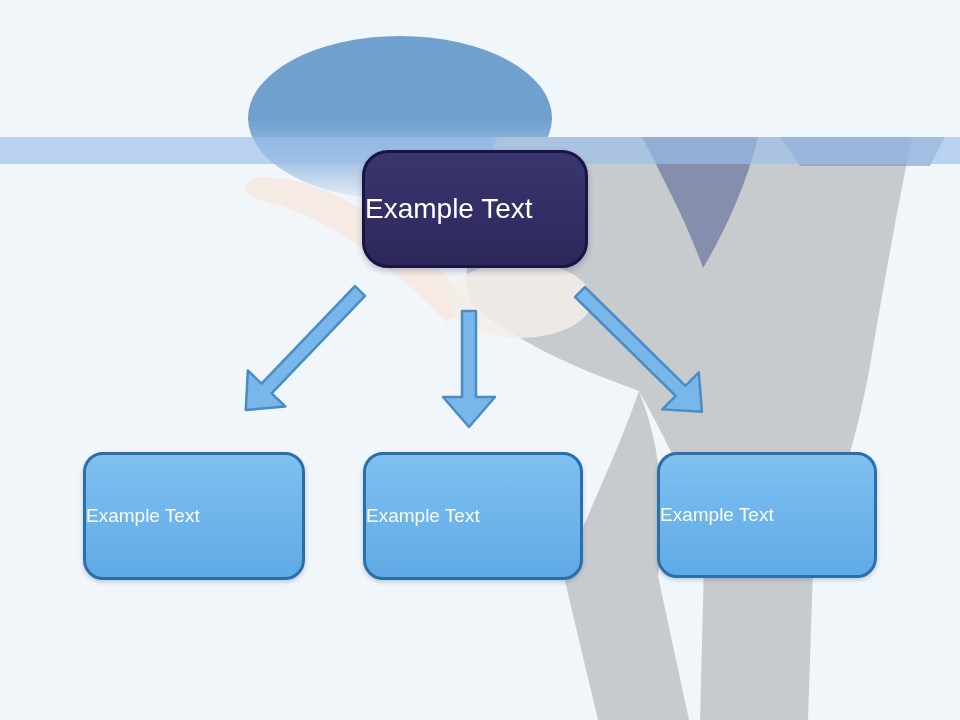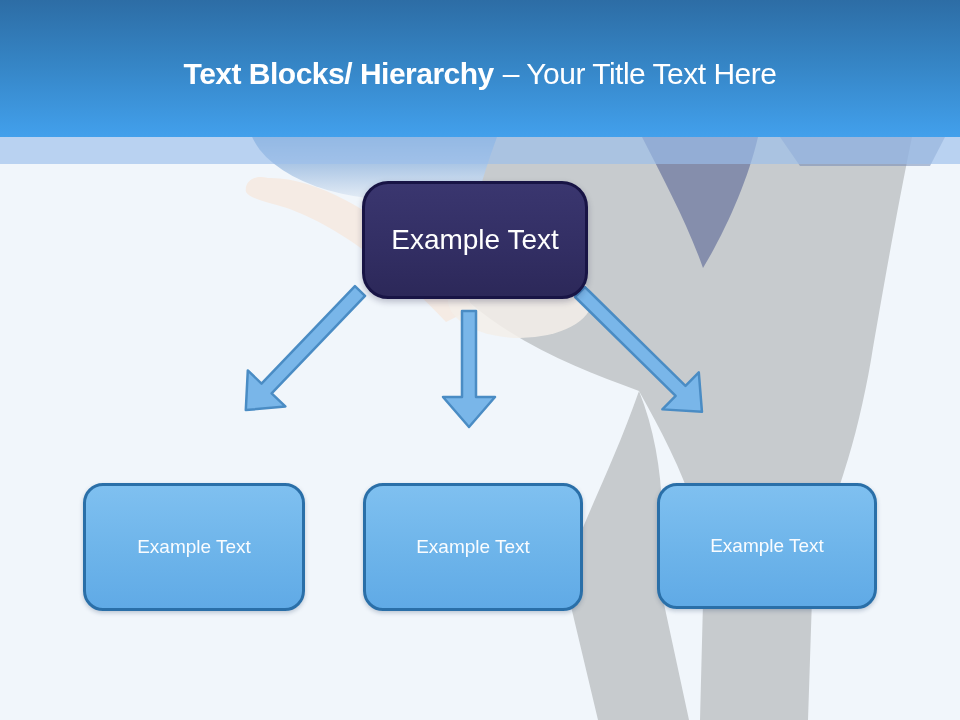--- a/index.html
+++ b/index.html
@@ -24,22 +24,22 @@
   .band{
     position:absolute;left:0;top:137px;width:960px;height:27px;z-index:2;
     background:rgba(155,190,235,0.65);
   }
   
   .ghost{position:absolute;left:0;top:0;z-index:1;}
   
   .layer{position:absolute;left:0;top:0;z-index:4;width:960px;height:720px;}
   .arrows{position:absolute;left:0;top:0;}
   .node{
-    position:absolute;display:flex;align-items:center;justify-content:center;
-    text-align:center;color:#ffffff;box-sizing:border-box;margin-top:31px;
+    position:absolute;display:flex;align-items:center;
+    text-align:center;color:#ffffff;box-sizing:border-box;
   }
   .root{
     left:362px;top:150px;width:226px;height:118px;
     background:linear-gradient(180deg,#3a366f 0%,#322e63 60%,#2c2859 100%);
     border:3px solid #181445;border-radius:26px;
     font-size:28px;box-shadow:0 3px 6px rgba(20,20,60,.25);
   }
   .child{
     background:linear-gradient(180deg,#7fc0f0 0%,#6db4ea 55%,#60aae6 100%);
     border:3px solid #2a6fa8;border-radius:20px;
@@ -79,25 +79,20 @@
     <path fill="#6d84b0" opacity="0.5" d="M 780 137 L 945 137 L 930 166 L 800 166 Z"></path>
     <path fill="#f5ebe4" d="M 246 192 C 244 182 254 174 268 178
              C 330 176 420 240 474 308 L 446 322
              C 400 272 330 220 280 206
              C 262 201 250 198 246 192 Z"></path>
     <ellipse cx="520" cy="300" rx="72" ry="38" fill="#f3efe9" opacity="0.85"></ellipse>
   </svg>
 
   <div class="band"></div>
 
-  <div class="header">
-    <div class="title">
-      <span class="b">Text Blocks/ Hierarchy</span><span class="r">– Your Title Text Here</span>
-    </div>
-  </div>
 
   <div class="layer">
 
     <svg class="arrows" width="960" height="720" viewBox="0 0 960 720">
       <g transform="translate(360,291) rotate(43.8)">
         <path d="M -7 0 L 7 0 L 7 135 L 26 135 L 0 165 L -26 135 L -7 135 Z" fill="#79b6e9" stroke="#4a8cc4" stroke-width="2.5" stroke-linejoin="round"></path>
       </g>
       <g transform="translate(469,311)">
         <path d="M -7 0 L 7 0 L 7 86 L 26 86 L 0 116 L -26 86 L -7 86 Z" fill="#79b6e9" stroke="#4a8cc4" stroke-width="2.5" stroke-linejoin="round"></path>
       </g>

